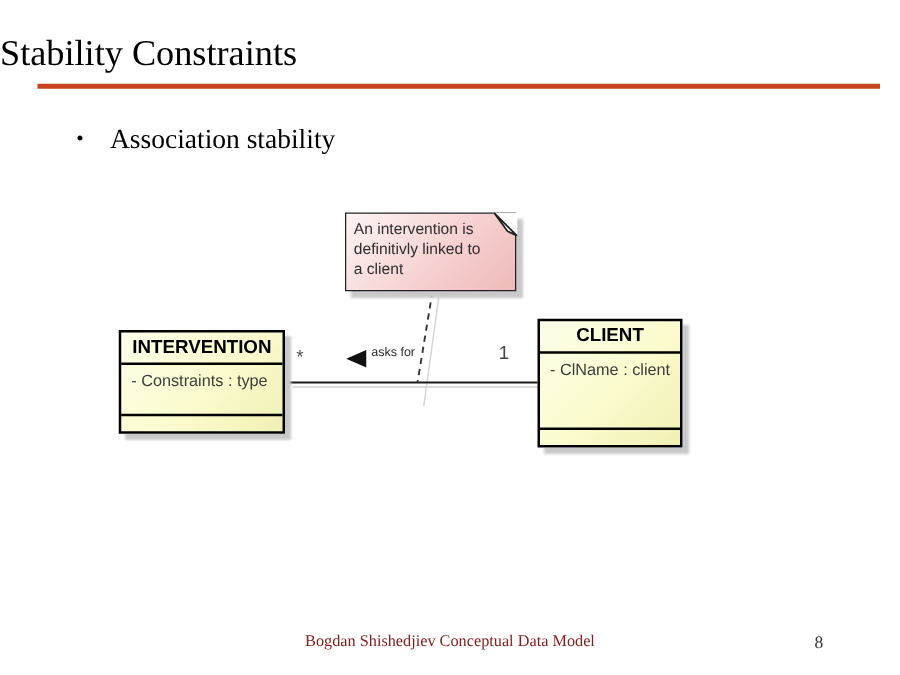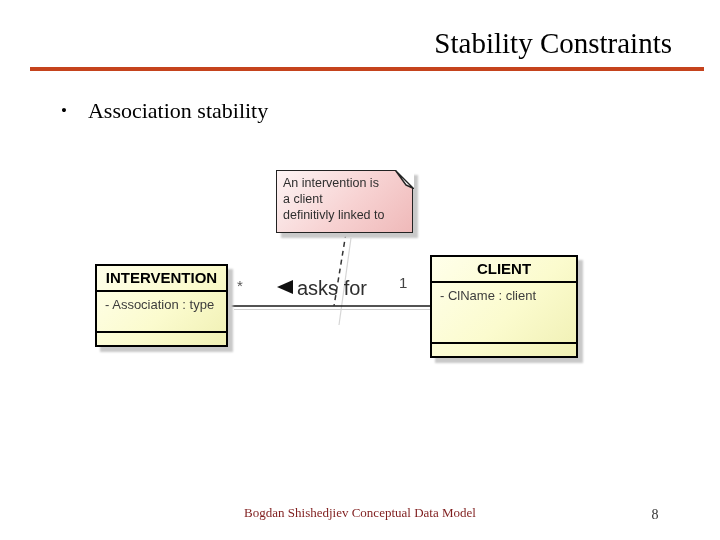--- a/index.html
+++ b/index.html
@@ -4,21 +4,21 @@
 <style>
   html,body{margin:0;padding:0;}
   body{
     width:720px;height:540px;position:relative;overflow:hidden;
     background:#ffffff;
     font-family:"Liberation Serif",serif;
   }
   
   .slide-title{
     position:absolute;top:26px;left:0;width:672px;
-    text-align:right;font-size:29px;line-height:34px;color:#000;
+    text-align:left;font-size:29px;line-height:34px;color:#000;
     font-family:"Liberation Serif",serif;font-weight:400;
   }
   .title-rule{
     position:absolute;left:30px;top:67px;width:674px;height:4px;
     background:#C5431D;
   }
   .bullet-row{
     position:absolute;left:61px;top:96px;display:flex;align-items:center;
   }
   .bullet-glyph{font-size:17px;line-height:30px;color:#000;}
@@ -69,21 +69,21 @@
   }
   .uml-note-text span{display:block;}
   .note-fold{position:absolute;top:-1.5px;right:-1.5px;}
 
   
   .conn-label{
     position:absolute;font-family:"Liberation Sans",sans-serif;white-space:nowrap;
   }
   .mult-left{left:237px;top:277px;font-size:15px;color:#555;}
   .mult-right{left:399px;top:274px;font-size:15px;color:#444;}
-  .assoc-name{left:297px;top:277px;font-size:20px;color:#2e2e2e;}
+  .assoc-name{left:297px;top:277px;font-size:10px;color:#2e2e2e;}
 
   .connector-layer{
     position:absolute;left:0;top:0;width:720px;height:540px;
     pointer-events:none;
   }
 </style>
 </head>
 <body>
 
 <div class="slide-title">Stability Constraints</div>
@@ -98,38 +98,38 @@
   <line x1="234" y1="309.5" x2="434" y2="309.5" stroke="#cfcfcf" stroke-width="1.2"></line>
   <line x1="351" y1="238" x2="339" y2="325" stroke="#d6d6d6" stroke-width="1.2"></line>
   <line x1="228" y1="306" x2="430" y2="306" stroke="#1a1a1a" stroke-width="1.5"></line>
   <line x1="346" y1="233" x2="334" y2="306" stroke="#333" stroke-width="1.5" stroke-dasharray="5,4"></line>
   <polygon points="277,287 293,280 293,294" fill="#101010"></polygon>
 </svg>
 
 <div class="uml-note">
   <div class="uml-note-text">
     <span>An intervention is</span>
+    <span>definitivly linked to</span>
     <span>a client</span>
-    <span>definitivly linked to</span>
   </div>
   <svg class="note-fold" width="19" height="19" viewBox="0 0 19 19">
     <polygon points="0,0 19,0 19,19" fill="#ffffff"></polygon>
     <polygon points="0.5,0.5 11,15 18.5,18.5" fill="#ffffff" stroke="#222" stroke-width="1.4" stroke-linejoin="round"></polygon>
   </svg>
 </div>
 
 <div class="uml-class" style="left:95px;top:264px;width:133px;height:83px;">
   <div class="uml-class-name">INTERVENTION</div>
   <div class="uml-attrs">
-    <div>- Association : type</div>
+    <div>- Constraints : type</div>
   </div>
   <div class="uml-ops"></div>
 </div>
 
-<div class="uml-class" style="left:430px;top:255px;width:148px;height:103px;">
+<div class="uml-class" style="left:430px;top:255px;width:116px;height:103px;">
   <div class="uml-class-name">CLIENT</div>
   <div class="uml-attrs">
     <div>- ClName : client</div>
   </div>
   <div class="uml-ops"></div>
 </div>
 
 <span class="conn-label mult-left">*</span>
 <span class="conn-label assoc-name">asks for</span>
 <span class="conn-label mult-right">1</span>

